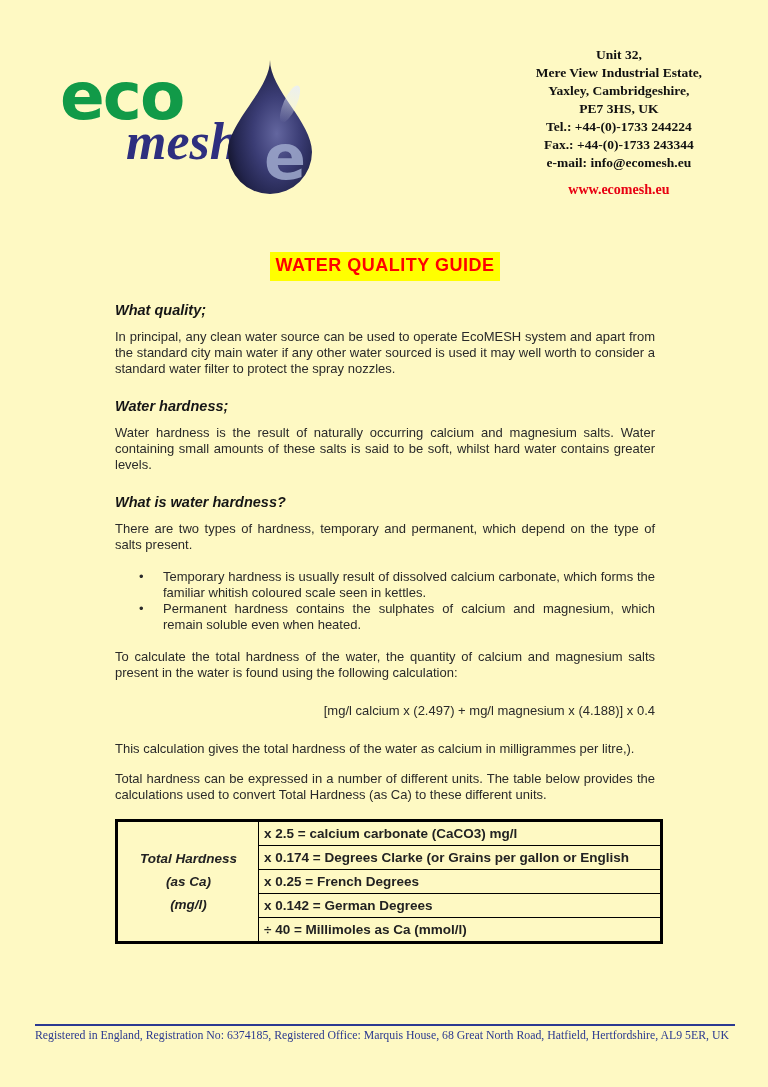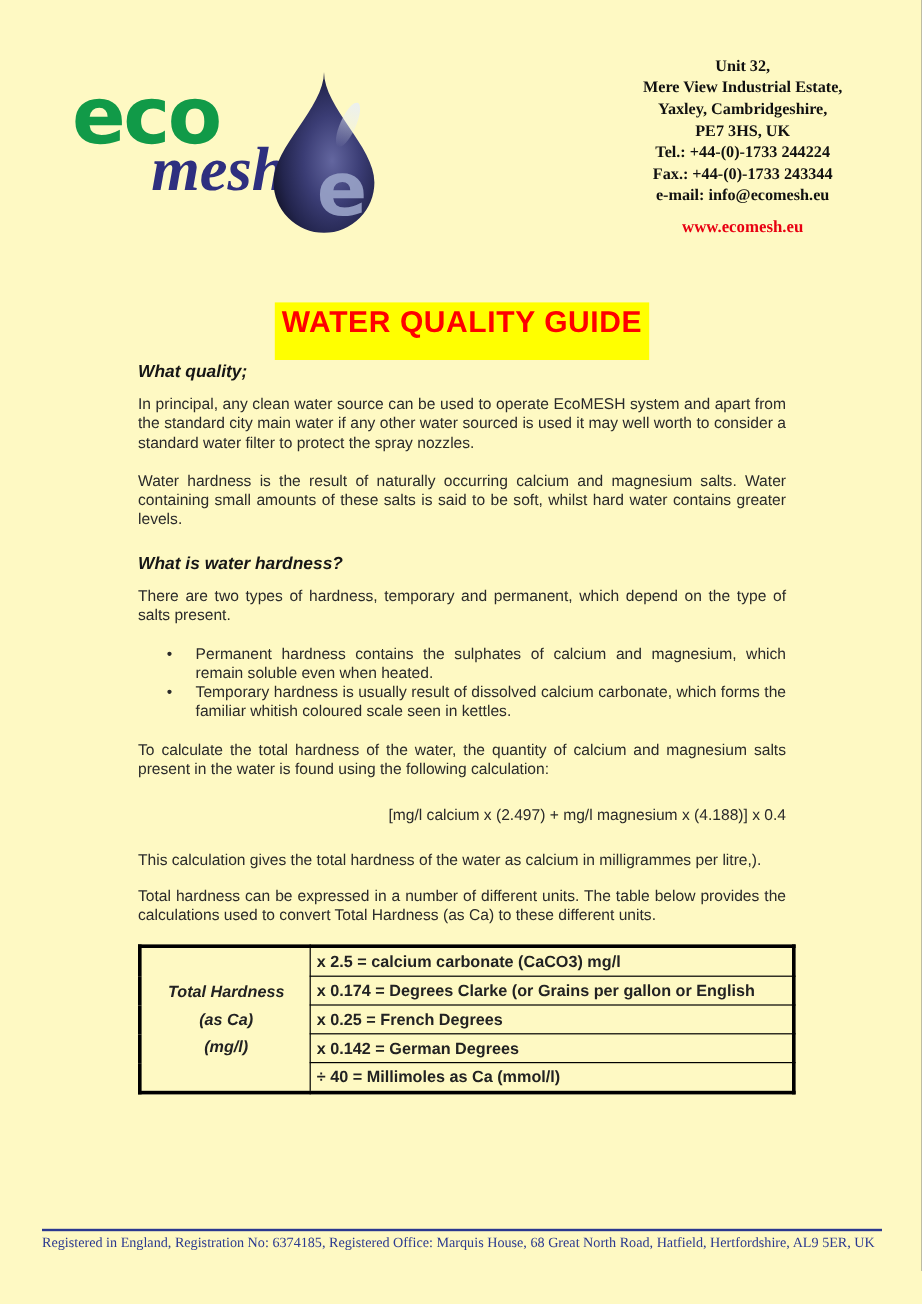--- a/index.html
+++ b/index.html
@@ -40,22 +40,22 @@
     margin-top:9px;
     color:#e80012;font-size:14px;
     text-decoration:none;display:inline-block;
   }
 
   
   .title-wrap{position:absolute;top:252px;left:115px;width:540px;text-align:center;}
   .doc-title{
     display:inline-block;
     background:#ffff00;color:#ff0000;
-    font-weight:700;font-size:25px;
-    padding:3px 6px 16px 6px;
+    font-weight:700;font-size:18px;
+    padding:3px 6px 5px 6px;
     letter-spacing:.5px;
   }
 
   
   .main{position:absolute;top:294px;left:115px;width:540px;}
   .main h2{
     font-size:14.5px;font-weight:700;font-style:italic;
     margin:21px 0 11px 0;color:#161616;
   }
   .main p{
@@ -149,27 +149,28 @@
 
   <div class="title-wrap">
     <span class="doc-title">WATER QUALITY GUIDE</span>
   </div>
 
   <div class="main">
 
     <h2 style="margin-top:8px;">What quality;</h2>
     <p>In principal, any clean water source can be used to operate EcoMESH system and apart from the standard city main water if any other water sourced is used it may well worth to consider a standard water filter to protect the spray nozzles.</p>
 
+    <h2>Water hardness;</h2>
     <p>Water hardness is the result of naturally occurring calcium and magnesium salts. Water containing small amounts of these salts is said to be soft, whilst hard water contains greater levels.</p>
 
     <h2>What is water hardness?</h2>
     <p>There are two types of hardness, temporary and permanent, which depend on the type of salts present.</p>
     <ul class="bullets">
+      <li>Temporary hardness is usually result of dissolved calcium carbonate, which forms the familiar whitish coloured scale seen in kettles.</li>
       <li>Permanent hardness contains the sulphates of calcium and magnesium, which remain soluble even when heated.</li>
-      <li>Temporary hardness is usually result of dissolved calcium carbonate, which forms the familiar whitish coloured scale seen in kettles.</li>
     </ul>
 
     <p>To calculate the total hardness of the water, the quantity of calcium and magnesium salts present in the water is found using the following calculation:</p>
     <p class="formula">[mg/l calcium x (2.497) + mg/l magnesium x (4.188)] x 0.4</p>
     <p class="plain" style="margin-bottom:14px;">This calculation gives the total hardness of the water as calcium in milligrammes per litre,).</p>
     <p>Total hardness can be expressed in a number of different units. The table below provides the calculations used to convert Total Hardness (as Ca) to these different units.</p>
 
     <table class="conv">
       <tbody>
           <tr>

